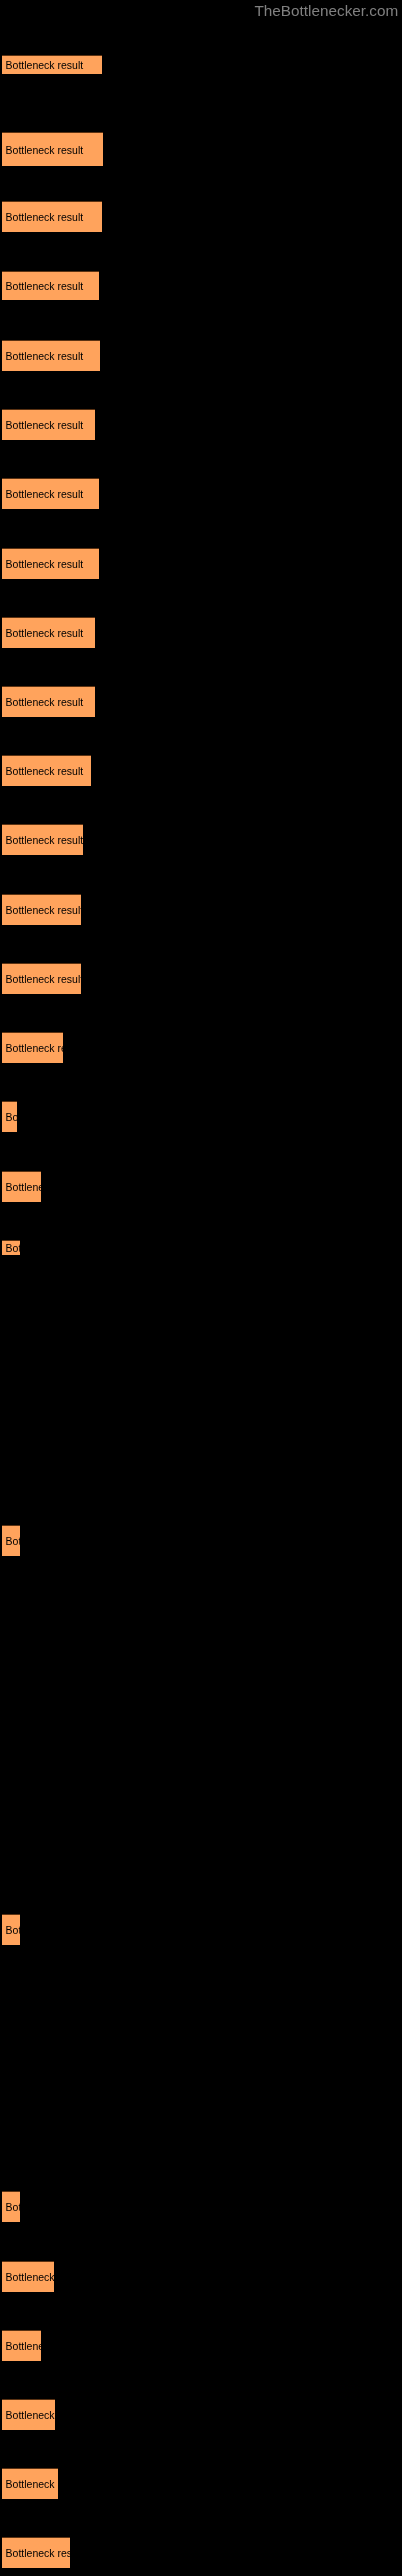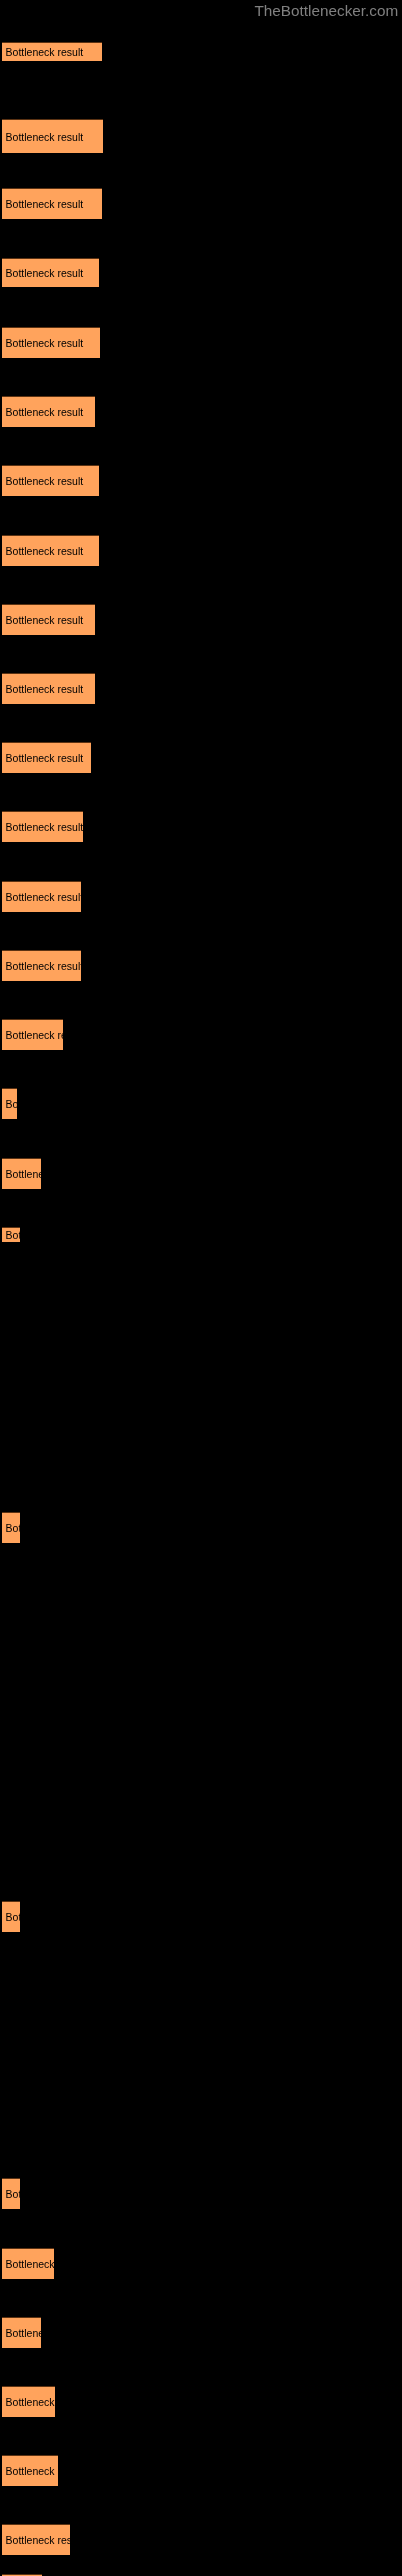--- a/index.html
+++ b/index.html
@@ -47,20 +47,21 @@
   }
 
   .bar-row {
     position: absolute;
     left: 2.4px;
     box-sizing: border-box;
     background: #ffa35c;
     border-top: 1.6px solid #5b3212;
     overflow: hidden;
     white-space: nowrap;
+    margin-top: 13px;
   }
 
   .bar-label {
     display: block;
     position: absolute;
     left: 3.2px;
     top: 50%;
     transform: translateY(-50%);
     font-family: "Liberation Sans", sans-serif;
     font-size: 10.5px;

